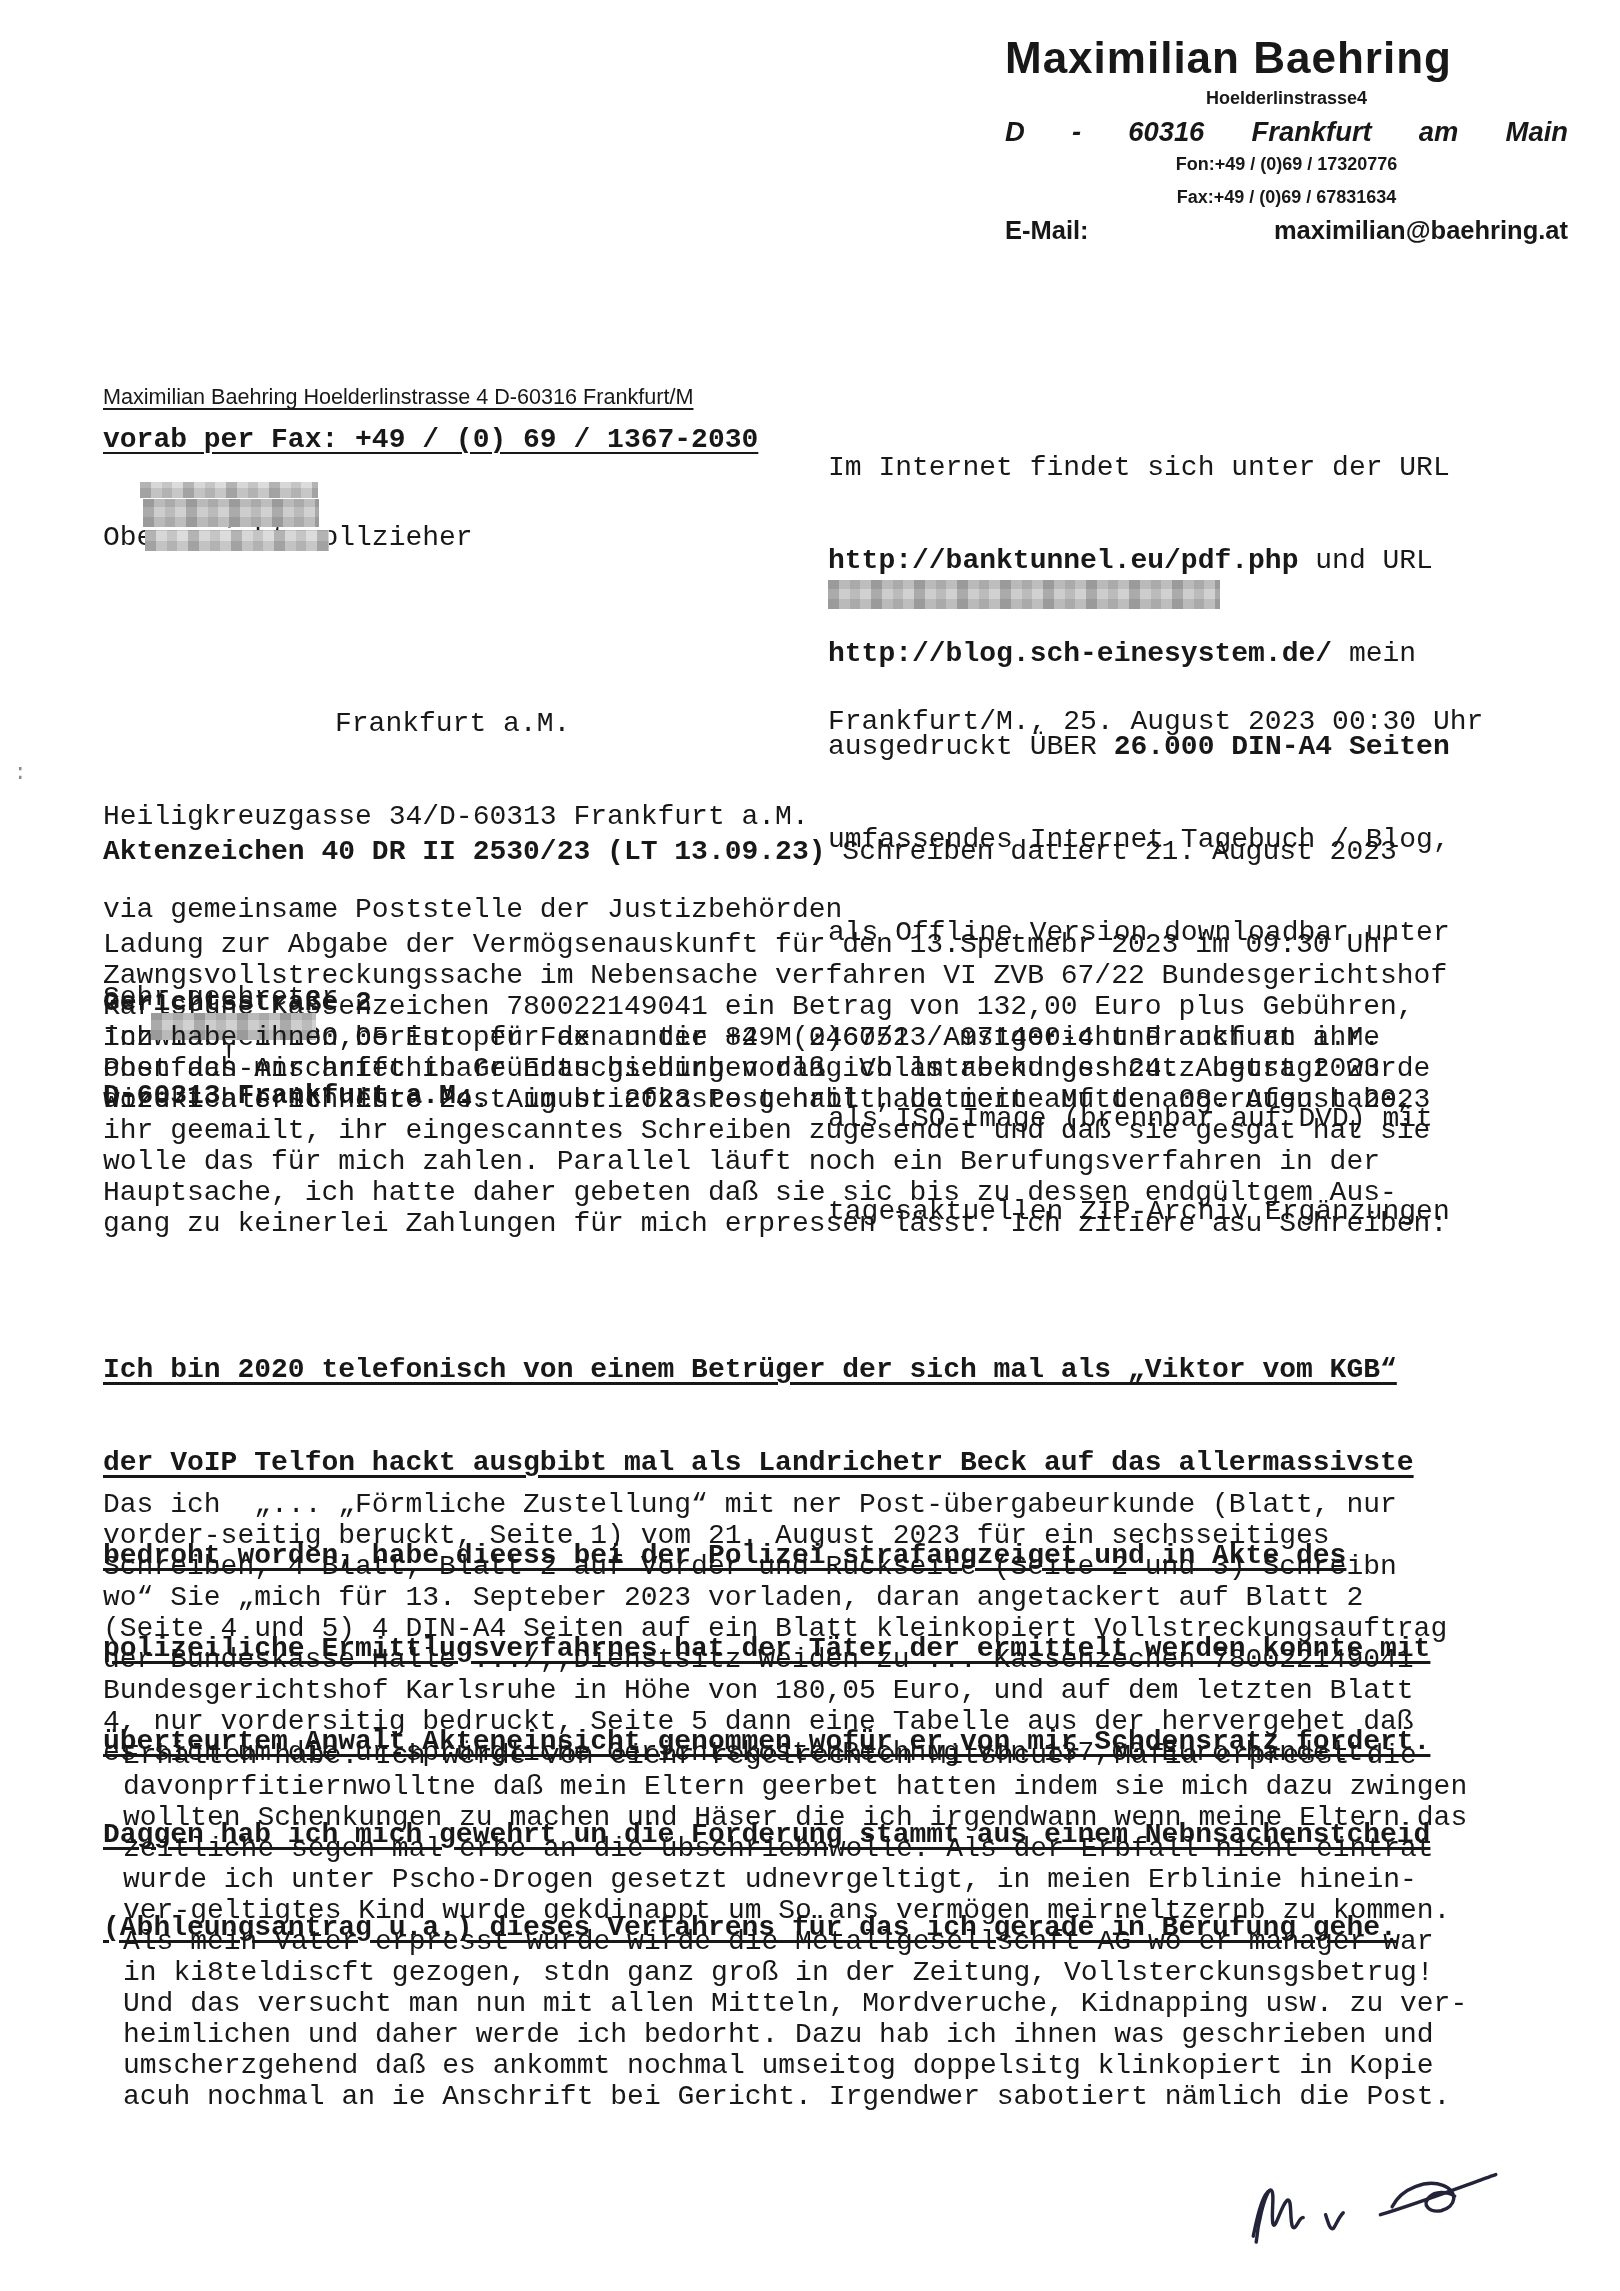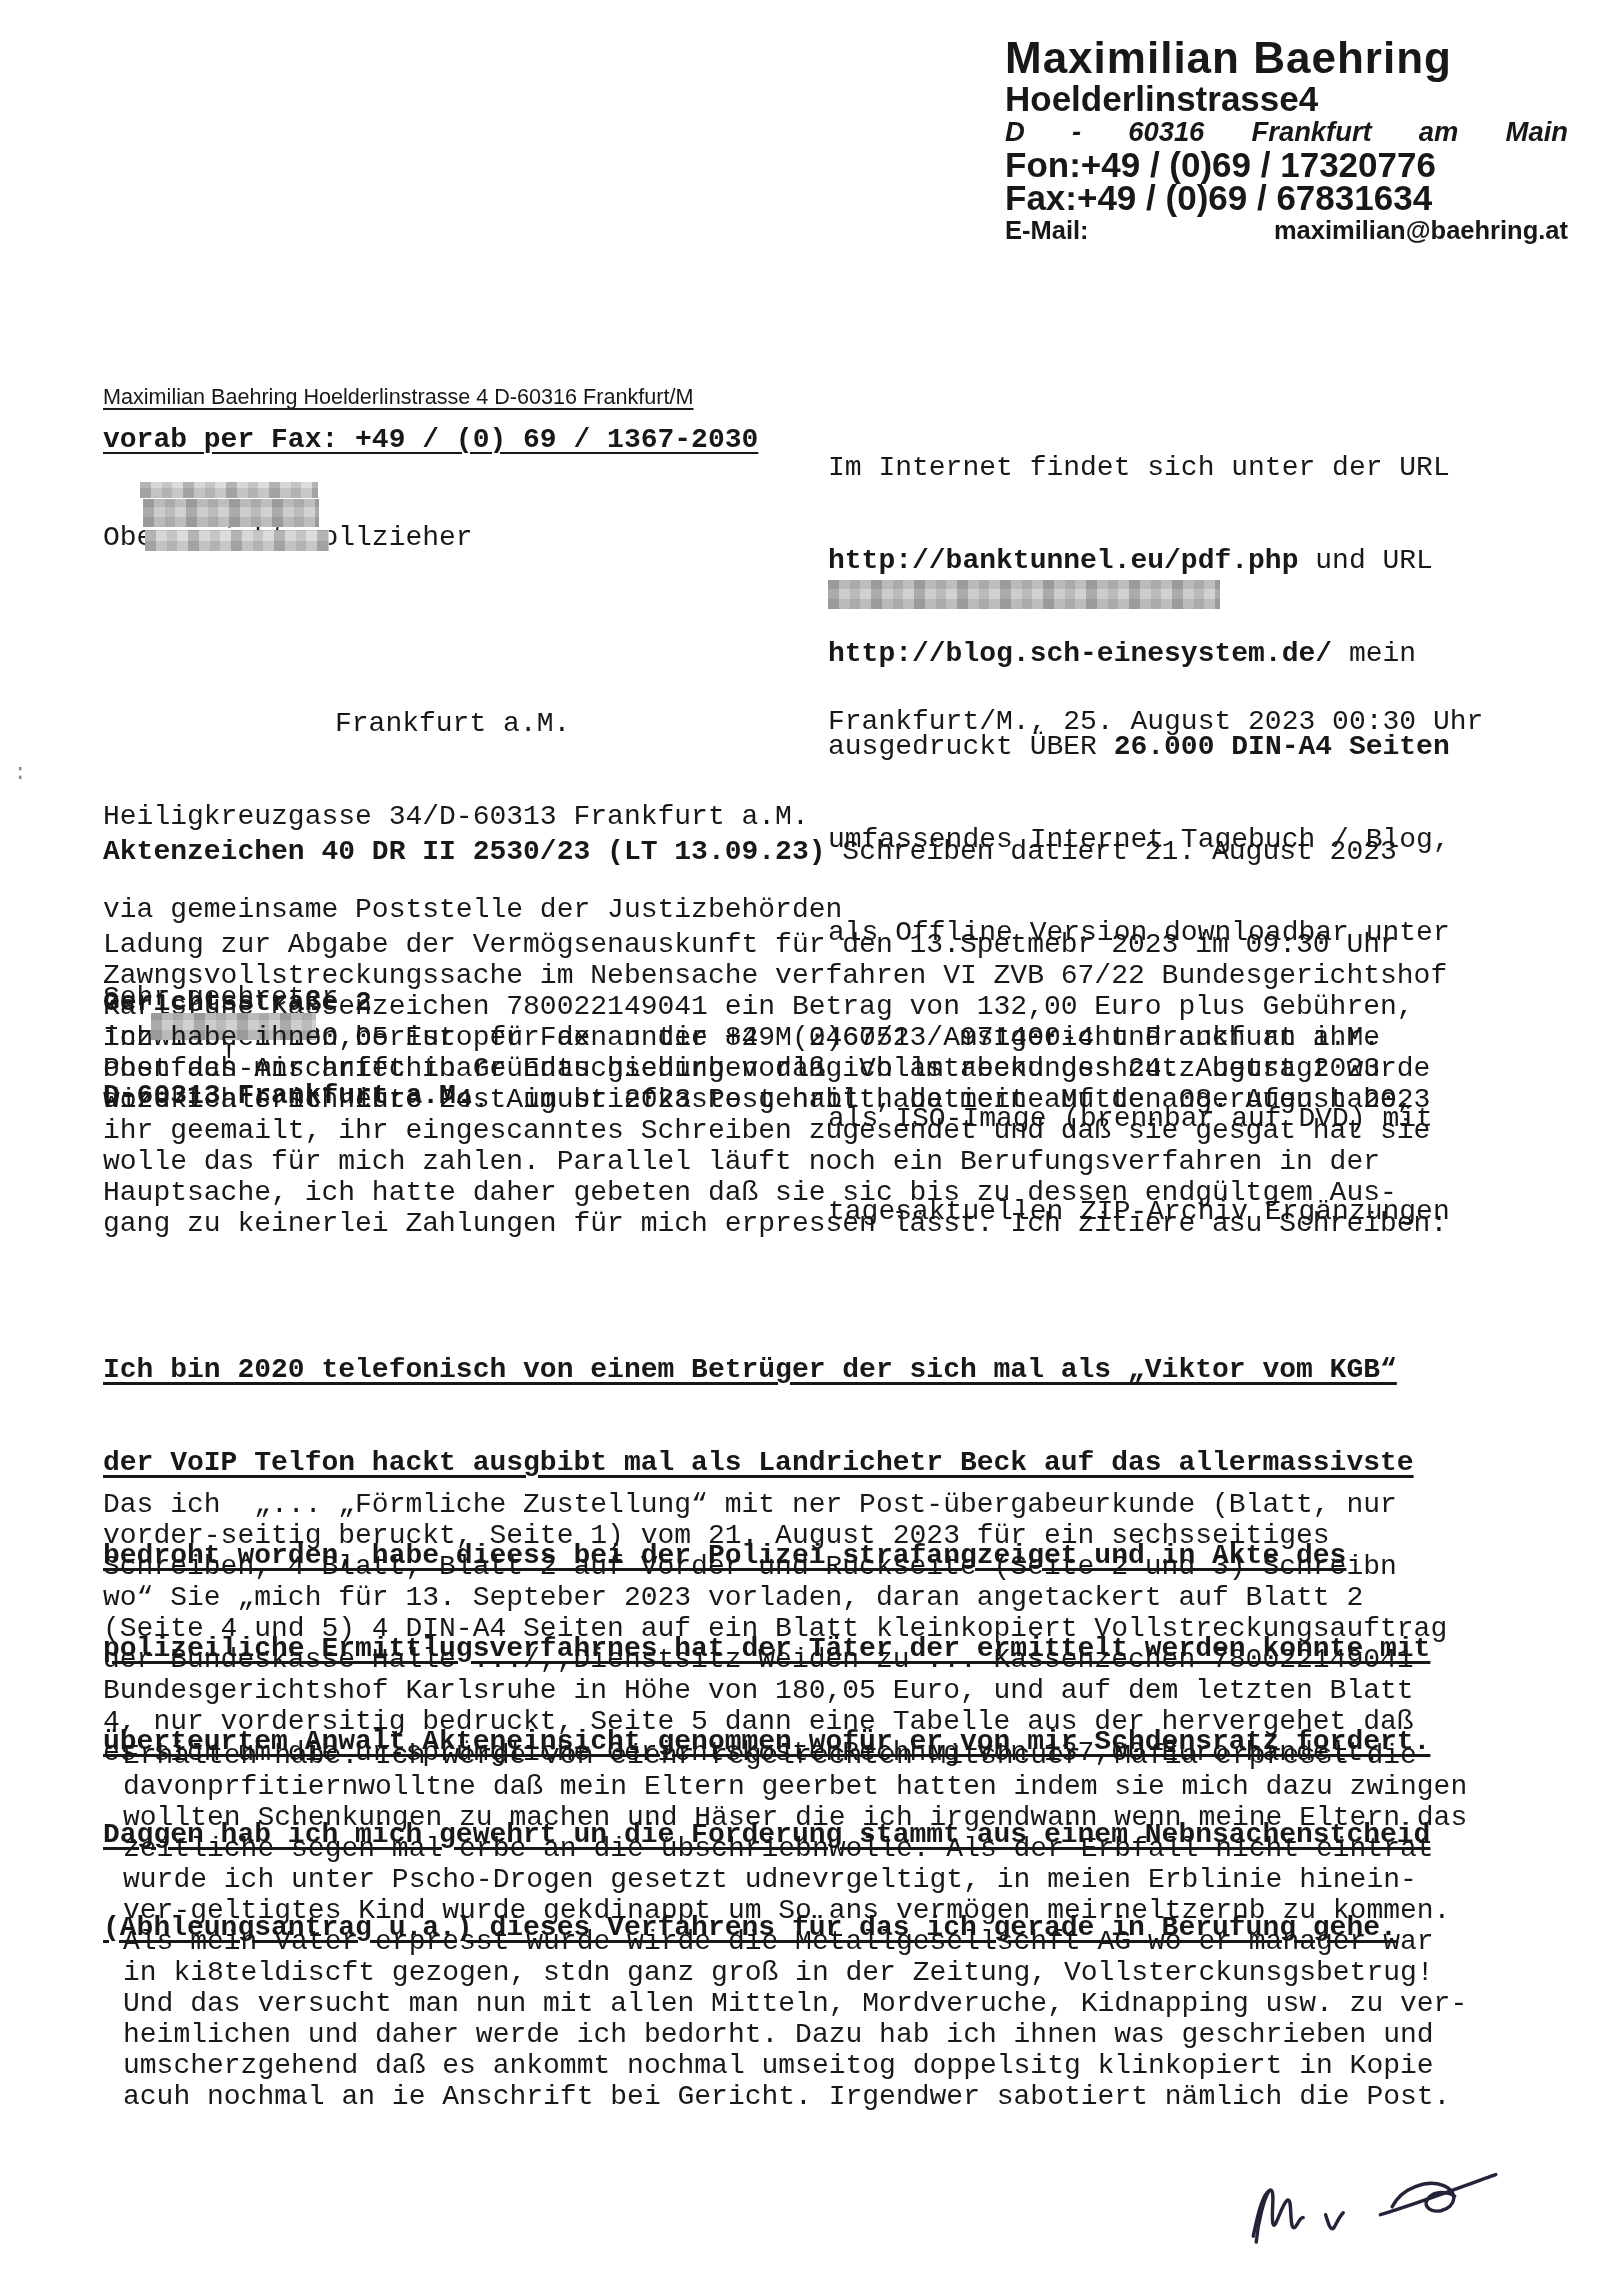--- a/index.html
+++ b/index.html
@@ -7,21 +7,21 @@
     position:relative; width:1620px; height:2292px; background:#ffffff;
     color:#181818; overflow:hidden;
     font-family:"Liberation Mono","DejaVu Sans Mono",monospace;
   }
   .abs { position:absolute; }
 
   
   .letterhead { left:1005px; top:33px; width:563px;
     font-family:"Liberation Sans","DejaVu Sans",sans-serif; font-weight:bold; }
   .lh-name { font-size:44px; line-height:49px; letter-spacing:1px; white-space:nowrap; }
-  .lh-row { display:flex; justify-content:flex-start; font-size:35px; line-height:33px; }
+  .lh-row { display:flex; justify-content:center; font-size:18px; line-height:33px; }
   .lh-just { font-size:27.4px; line-height:33px; text-align:justify; text-align-last:justify;font-style:italic; }
   .lh-mail { display:flex; justify-content:space-between; font-size:25.5px; line-height:32px; }
 
   
   .mono  { font-size:28px; line-height:31px; white-space:pre-wrap; }
   .bold  { font-weight:bold; }
   .ul    { text-decoration:underline; text-decoration-thickness:2px; text-underline-offset:4.9px; }
   .ul25  { text-decoration-thickness:2.5px; text-underline-offset:4.9px; }
 
   .sender-line {

